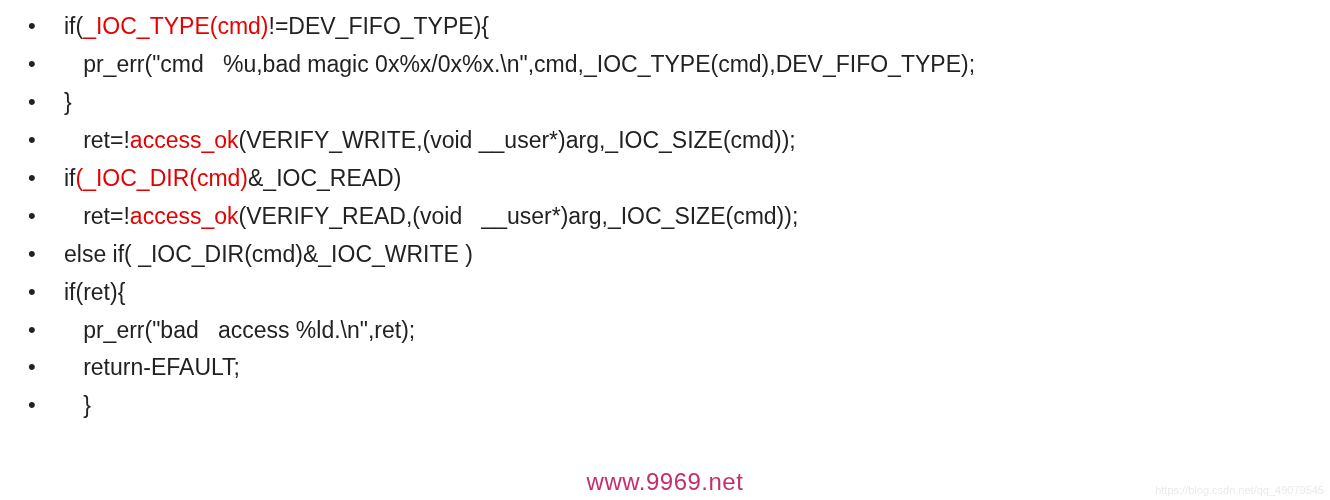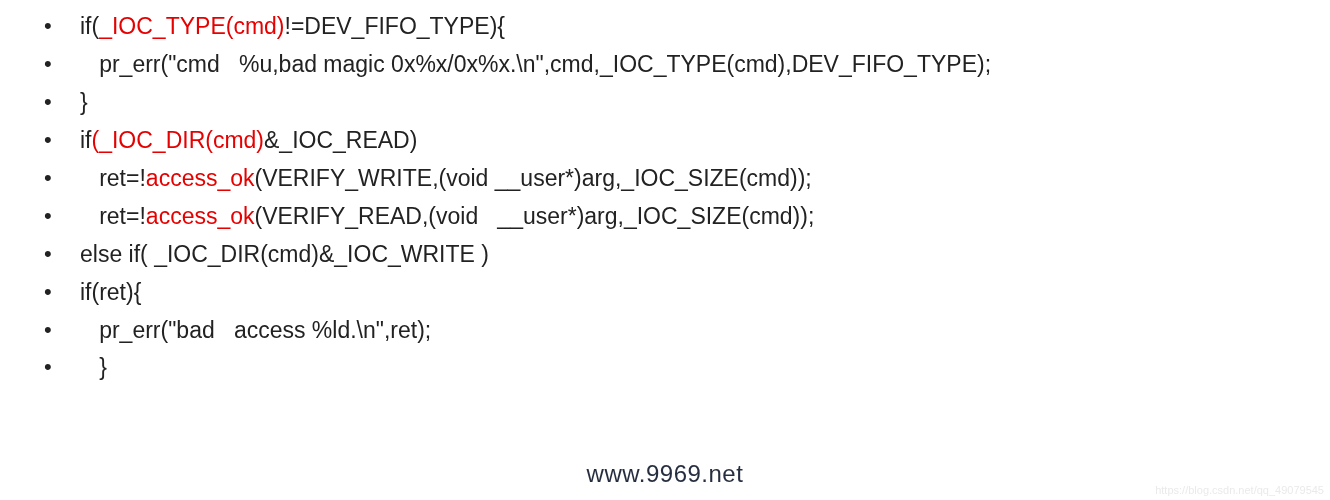--- a/index.html
+++ b/index.html
@@ -10,43 +10,43 @@
     background: #ffffff;
     font-family: "Segoe UI", "Microsoft YaHei", Arial, sans-serif;
     font-size: 23px;
     color: #222;
     position: relative;
     overflow: hidden;
   }
   ul.code {
     list-style: none;
     margin: 0;
-    padding: 8px 0 0 44px;
+    padding: 8px 0 0 28px;
   }
   ul.code li {
     position: relative;
     padding-left: 36px;
     line-height: 1.65;
     white-space: pre;
   }
   ul.code li::before {
     content: "•";
     position: absolute;
     left: 0;
     top: 0;
     font-size: 22px;
     color: #222;
   }
   .red { color: #e60000; }
   .watermark {
     position: absolute;
     left: 50%;
-    bottom: 12px;
+    bottom: 4px;
     transform: translateX(-50%);
-    color: #0f172a;
+    color: #be185d;
     font-size: 24px;
     letter-spacing: 0.5px;
     opacity: 0.9;
     font-family: Arial, sans-serif;
   }
   .faint {
     position: absolute;
     right: 6px;
     bottom: 4px;
     color: #eaeaea;
@@ -54,23 +54,24 @@
     font-family: Arial, sans-serif;
   }
 </style>
 </head>
 <body>
 
 <ul class="code" id="code-list">
     <li><span>if(</span><span class="red">_IOC_TYPE(cmd)</span><span>!=DEV_FIFO_TYPE){</span></li>
     <li>   <span>pr_err("cmd   %u,bad magic 0x%x/0x%x.\n",cmd,_IOC_TYPE(cmd),DEV_FIFO_TYPE);</span></li>
     <li><span>}</span></li>
+    <li>   <span>ret=!</span><span class="red">access_ok</span><span>(VERIFY_WRITE,(void __user*)arg,_IOC_SIZE(cmd));</span></li>
     <li><span>if</span><span class="red">(_IOC_DIR(cmd)</span><span>&amp;_IOC_READ)</span></li>
-    <li>   <span>ret=!</span><span class="red">access_ok</span><span>(VERIFY_WRITE,(void __user*)arg,_IOC_SIZE(cmd));</span></li>
     <li>   <span>ret=!</span><span class="red">access_ok</span><span>(VERIFY_READ,(void   __user*)arg,_IOC_SIZE(cmd));</span></li>
     <li><span>else if( _IOC_DIR(cmd)&amp;_IOC_WRITE )</span></li>
     <li><span>if(ret){</span></li>
     <li>   <span>pr_err("bad   access %ld.\n",ret);</span></li>
+    <li>   <span>return-EFAULT;</span></li>
     <li>   <span>}</span></li>
   </ul>
 
 <div class="watermark">www.9969.net</div>
 <div class="faint">https://blog.csdn.net/qq_49079545</div>
 
 </body></html>

